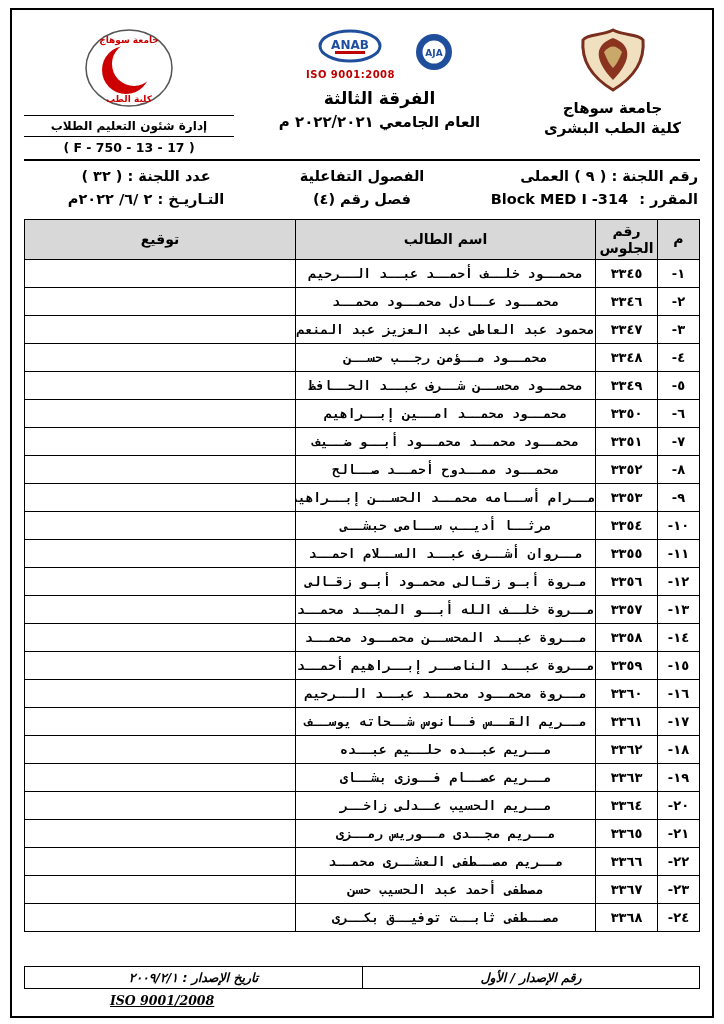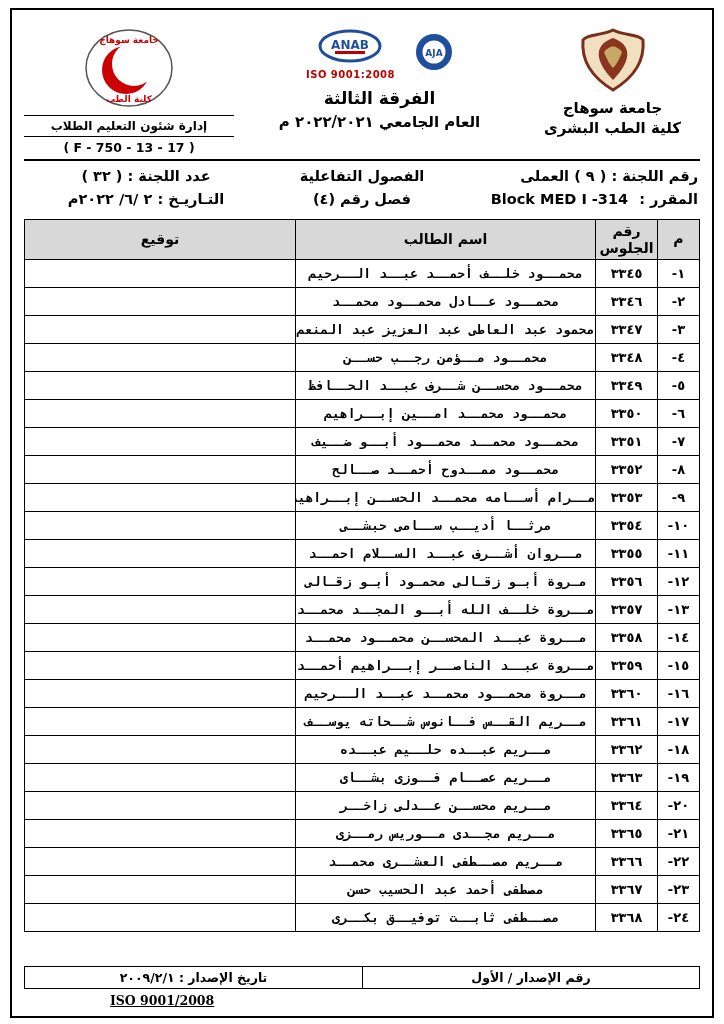--- a/index.html
+++ b/index.html
@@ -35,23 +35,23 @@
   tbody td { height:28px; font-size:13px; }
   .col-no { width:42px; }
   .col-seat { width:62px; }
   .col-name { width:300px; }
   .col-sign { width:auto; }
   td.name { white-space:nowrap; overflow:hidden;font-family:Liberation Mono, monospace; }
 
   
   .spacer { flex:1; }
   .footer-row { display:grid; grid-template-columns:1fr 1fr; border:1.6px solid #000; font-size:12.5px; }
-  .footer-cell { padding:3px 4px; text-align:center; }
+  .footer-cell { padding:3px 4px; text-align:center;font-style:italic; }
   .footer-cell:first-child { border-left:1.6px solid #000; }
-  .iso-line { font-family:"DejaVu Serif", serif; font-size:12.5px; text-align:left; direction:ltr; margin:4px 0 2px 86px; text-decoration:underline; }
+  .iso-line { font-family:"DejaVu Serif", serif; font-style:italic; font-size:12.5px; text-align:left; direction:ltr; margin:4px 0 2px 86px; text-decoration:underline; }
 </style>
 </head>
 <body>
 
 <div class="page">
   <div class="frame">
 
     <div class="hdr">
 
       <div class="hdr-col">
@@ -241,21 +241,21 @@
           </tr>
           <tr>
             <td>١٩-</td>
             <td>٣٣٦٣</td>
             <td class="name">مــريم عصــام فــوزى بشــاى</td>
             <td></td>
           </tr>
           <tr>
             <td>٢٠-</td>
             <td>٣٣٦٤</td>
-            <td class="name">مــريم محســن عــدلى زاخــر</td>
+            <td class="name">مــريم الحسيب عــدلى زاخــر</td>
             <td></td>
           </tr>
           <tr>
             <td>٢١-</td>
             <td>٣٣٦٥</td>
             <td class="name">مــريم مجــدى مــوريس رمــزى</td>
             <td></td>
           </tr>
           <tr>
             <td>٢٢-</td>

